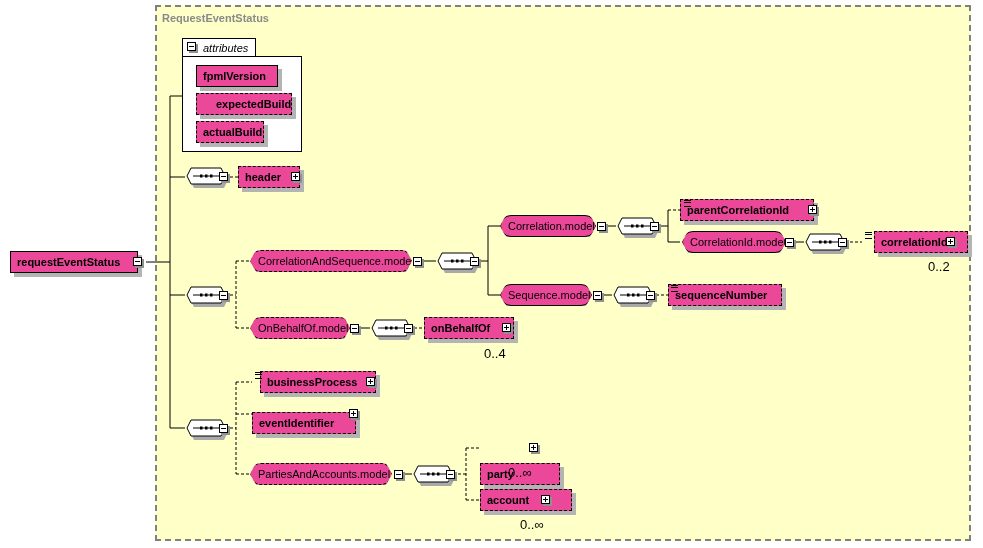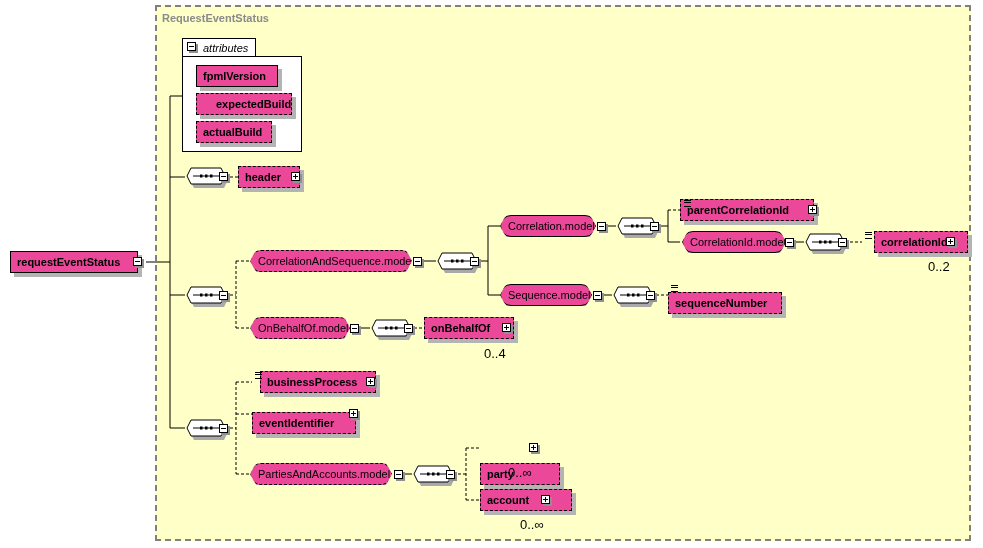--- a/index.html
+++ b/index.html
@@ -169,21 +169,21 @@
 </div>
 <div class="pm" style="left:133px;top:257px"></div>
 
 <div class="attr-tab">
   <span>attributes</span>
 </div>
 <div class="pm" style="left:187px;top:42px"></div>
 <div class="attr-panel"></div>
 <div class="box el solid" style="left:196px;top:65px;width:82px;"><span>fpmlVersion</span></div>
 <div class="box el dashed" style="left:196px;top:93px;width:96px;padding-left:19px;"><span>expectedBuild</span></div>
-<div class="box el dashed" style="left:196px;top:121px;width:76px;"><span>actualBuild</span></div>
+<div class="box el dashed" style="left:196px;top:121px;width:68px;"><span>actualBuild</span></div>
 
 <div class="box el dashed" style="left:238px;top:166px;width:62px;"><span>header</span></div>
 <div class="pm plus" style="left:291px;top:172px"></div>
 
 <div class="box grp dashed" style="left:250px;top:250px;width:162px;"><span>CorrelationAndSequence.model</span></div>
 <div class="pm" style="left:413px;top:257px"></div>
 
 <div class="box grp solid" style="left:500px;top:215px;width:96px;"><span>Correlation.model</span></div>
 <div class="pm" style="left:597px;top:222px"></div>
 
@@ -195,21 +195,21 @@
 <div class="pm" style="left:785px;top:238px"></div>
 
 <div class="box el dashed" style="left:862px;top:231px;width:94px;margin-left:12px;"><span>correlationId</span></div>
 <div class="ann" style="left:865px;top:232px"></div>
 <div class="pm plus" style="left:946px;top:237px"></div>
 <div class="card" style="left:928px;top:259px">0..2</div>
 
 <div class="box grp solid" style="left:500px;top:284px;width:92px;"><span>Sequence.model</span></div>
 <div class="pm" style="left:593px;top:291px"></div>
 
-<div class="box el dashed" style="left:668px;top:292px;width:114px;"><span>sequenceNumber</span></div>
+<div class="box el dashed" style="left:668px;top:284px;width:114px;"><span>sequenceNumber</span></div>
 <div class="ann" style="left:671px;top:285px"></div>
 
 <div class="box grp dashed" style="left:250px;top:317px;width:100px;"><span>OnBehalfOf.model</span></div>
 <div class="pm" style="left:350px;top:324px"></div>
 
 <div class="box el dashed" style="left:424px;top:317px;width:90px;"><span>onBehalfOf</span></div>
 <div class="pm plus" style="left:502px;top:323px"></div>
 <div class="card" style="left:484px;top:346px">0..4</div>
 
 <div class="box el dashed" style="left:239px;top:371px;width:116px;margin-left:21px;"><span>businessProcess</span></div>

